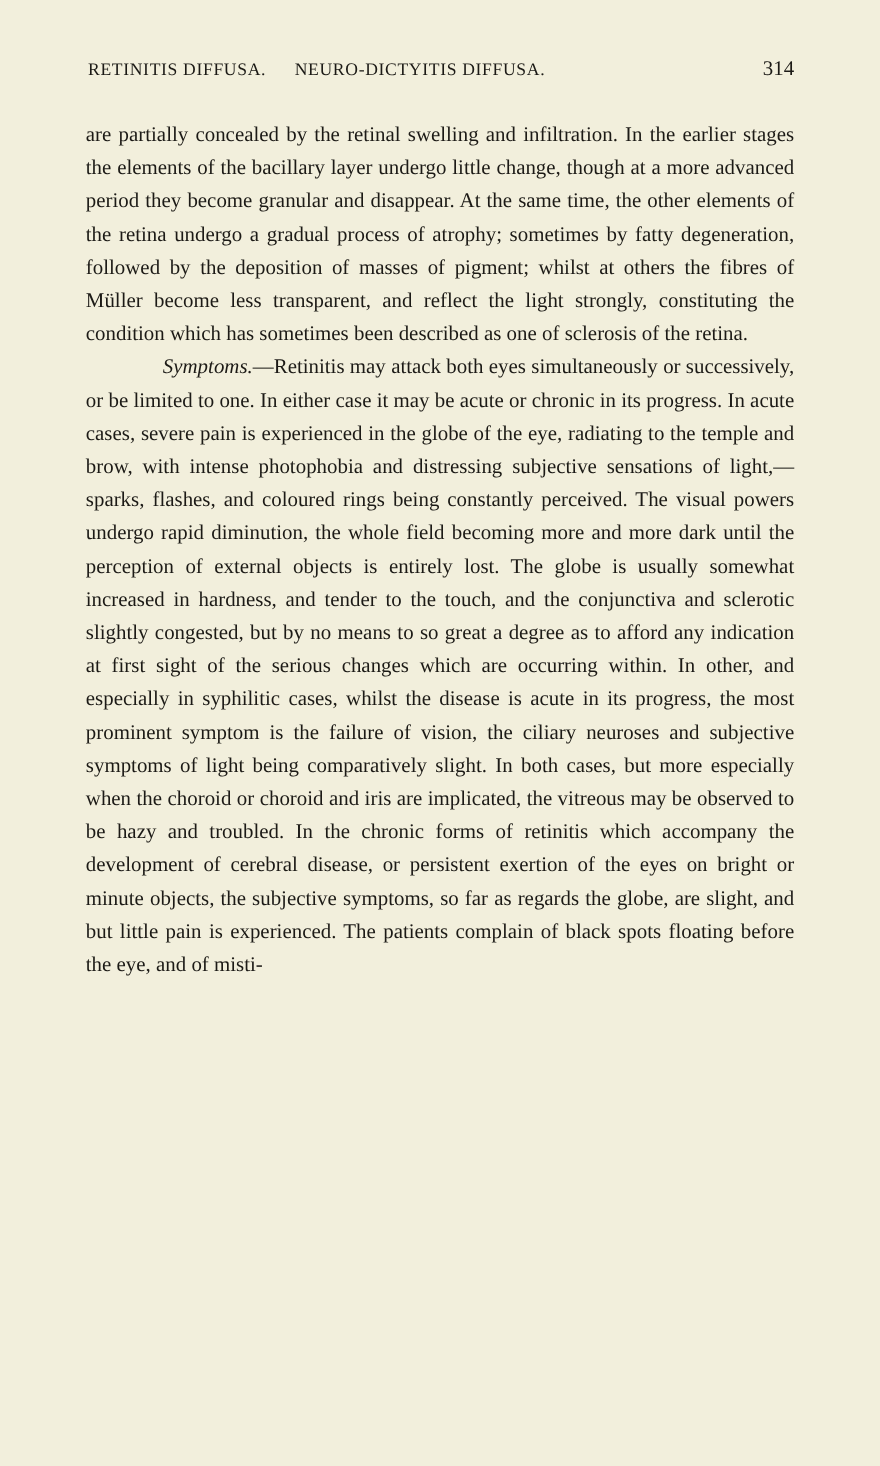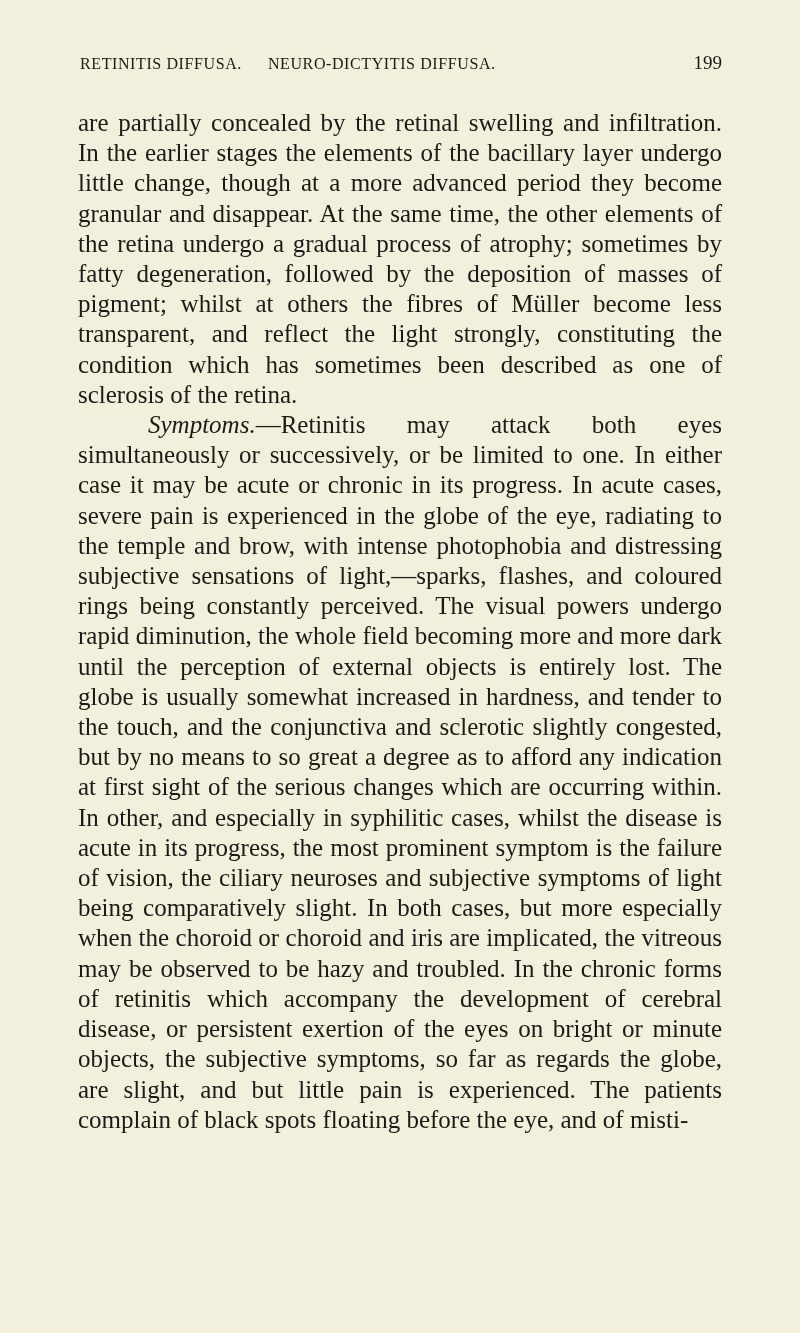--- a/index.html
+++ b/index.html
@@ -40,21 +40,21 @@
   .running-head .rh-gap {
     display: inline-block;
     width: 26px;
   }
   .running-head .rh-page {
     margin-left: auto;
     font-size: 19px;
     letter-spacing: 0;
   }
   .body-text {
-    font-size: 25px;
+    font-size: 19px;
     line-height: 30.2px;
     text-align: justify;
     text-justify: inter-word;
     -webkit-hyphens: manual;
     hyphens: manual;
   }
   .body-text p {
     margin: 0;
   }
   .body-text p.indent {
@@ -67,21 +67,21 @@
 </style>
 </head>
 <body>
 
 <div class="page">
 
   <div class="running-head">
     <span class="rh-left">RETINITIS DIFFUSA.</span>
     <span class="rh-gap"></span>
     <span class="rh-left">NEURO-DICTYITIS DIFFUSA.</span>
-    <span class="rh-page">199</span>
+    <span class="rh-page">314</span>
   </div>
 
   <div class="body-text">
     <p>are partially concealed by the retinal swelling and infiltration. In the earlier stages the elements of the bacillary layer undergo little change, though at a more advanced period they become granular and disappear. At the same time, the other elements of the retina undergo a gradual process of atrophy; sometimes by fatty degeneration, followed by the deposition of masses of pigment; whilst at others the fibres of Müller become less transparent, and reflect the light strongly, constituting the condition which has sometimes been described as one of sclerosis of the retina.</p>
     <p class="indent"><span class="it">Symptoms.</span><span>—</span><span>Retinitis may attack both eyes simultaneously or successively, or be limited to one. In either case it may be acute or chronic in its progress. In acute cases, severe pain is experienced in the globe of the eye, radiating to the temple and brow, with intense photophobia and distressing subjective sensations of light,—sparks, flashes, and coloured rings being constantly perceived. The visual powers undergo rapid diminution, the whole field becoming more and more dark until the perception of external objects is entirely lost. The globe is usually somewhat increased in hardness, and tender to the touch, and the conjunctiva and sclerotic slightly congested, but by no means to so great a degree as to afford any indication at first sight of the serious changes which are occurring within. In other, and especially in syphilitic cases, whilst the disease is acute in its progress, the most prominent symptom is the failure of vision, the ciliary neuroses and subjective symptoms of light being comparatively slight. In both cases, but more especially when the choroid or choroid and iris are implicated, the vitreous may be observed to be hazy and troubled. In the chronic forms of retinitis which accompany the development of cerebral disease, or persistent exertion of the eyes on bright or minute objects, the subjective symptoms, so far as regards the globe, are slight, and but little pain is experienced. The patients complain of black spots floating before the eye, and of misti-</span></p>
   </div>
 
 </div>
 
 </body></html>

